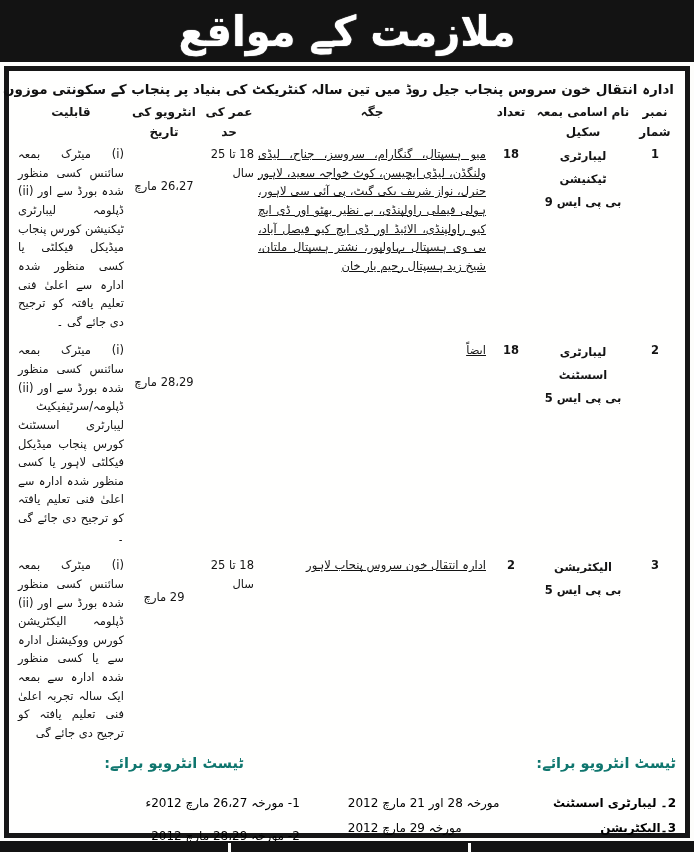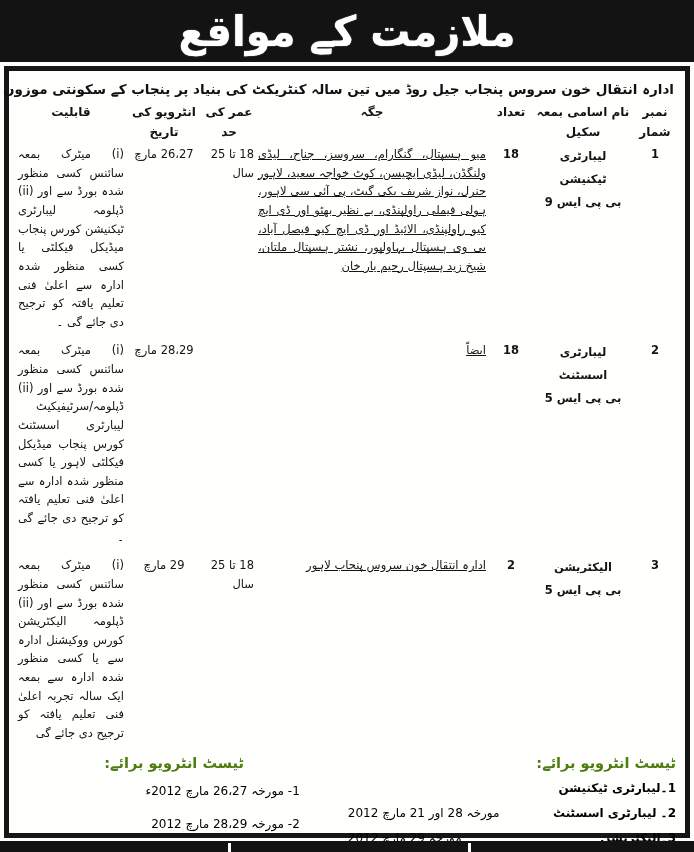--- a/index.html
+++ b/index.html
@@ -53,36 +53,36 @@
     direction: rtl;
   }
   .tbl-head { font-weight: bold; font-size: 12px; padding-bottom: 3px; }
   .tbl-head > div { text-align: center; }
   .tbl-row > div { line-height: 1.62; }
   .c-no     { text-align: center; font-weight: bold; }
   .c-post   { text-align: center; }
   .c-count  { text-align: center; font-weight: bold; }
   .c-place  { text-align: justify; text-align-last: right; text-decoration: underline; }
   .c-age    { text-align: right; }
-  .c-int    { text-align: center; }
+  .c-int    { text-align: center; margin-top: 32px; }
   .c-qual   { text-align: justify; text-align-last: right; }
   .job-row { padding-bottom: 10px; }
   .post-name, .post-scale { display: block; line-height: 2.0; font-weight: bold; }
 
   
   .interview-wrap {
     display: flex; direction: rtl;
     margin-top: 2px; min-height: 96px;
   }
   .iv-panel { direction: rtl; }
   .iv-right { width: 52%; padding-left: 14px; }
   .iv-left  { width: 48%; padding-right: 34px; padding-left: 46px; }
   .iv-heading {
-    font-weight: bold; font-size: 14.5px; color: #4d7c0f;
-    margin-bottom: 5px;
+    font-weight: bold; font-size: 14.5px; color: #0f766e;
+    margin-bottom: 20px;
   }
   .iv-left .iv-heading { margin-right: 56px; }
   .iv-item {
     display: flex; justify-content: space-between;
     direction: rtl; font-size: 12px; line-height: 2.1;
   }
   .iv-item .lbl { font-weight: bold; }
   .iv-left .iv-item { justify-content: flex-start; margin-top: 8px; }
 
   
@@ -160,21 +160,20 @@
         <div class="c-qual">(i) میٹرک بمعہ سائنس کسی منظور شدہ بورڈ سے اور (ii) ڈپلومہ الیکٹریشن کورس ووکیشنل ادارہ سے یا کسی منظور شدہ ادارہ سے بمعہ ایک سالہ تجربہ اعلیٰ فنی تعلیم یافتہ کو ترجیح دی جائے گی</div>
       </div>
 
     </div>
 
     <div class="interview-wrap">
 
       <div class="iv-panel iv-right">
         <div class="iv-heading">ٹیسٹ انٹرویو برائے:</div>
         <div class="iv-item">
-          <span class="lbl">1۔لیبارٹری ٹیکنیشن</span>
         </div>
         <div class="iv-item">
           <span class="lbl">2۔ لیبارٹری اسسٹنٹ</span>
           <span class="dt">مورخہ 28 اور 21 مارچ 2012</span>
         </div>
         <div class="iv-item">
           <span class="lbl">3۔الیکٹریشن</span>
           <span class="dt">مورخہ 29 مارچ 2012</span>
         </div>
       </div>

